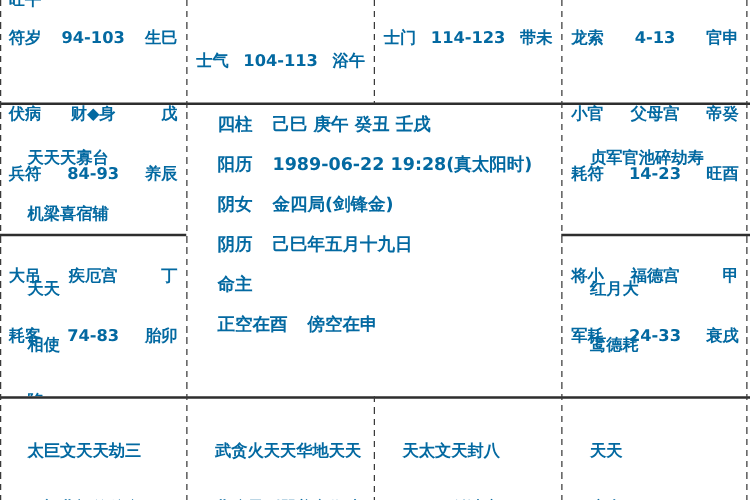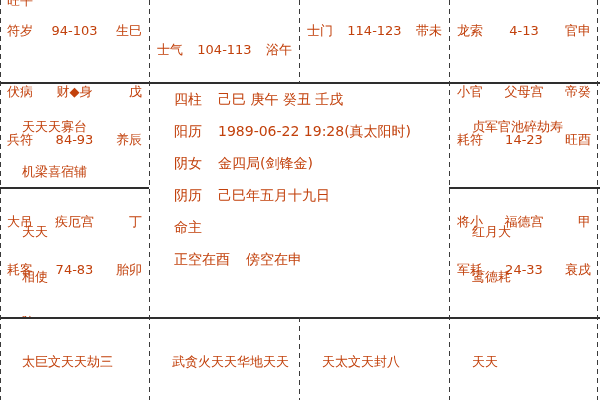--- a/index.html
+++ b/index.html
@@ -1,19 +1,19 @@
 <!DOCTYPE html>
 <html><head>
 <meta charset="utf-8">
 <style>
   html,body{margin:0;padding:0;background:#ffffff;}
   #stage{
     position:relative;width:600px;height:400px;overflow:hidden;
-    background:#ffffff;color:#c2410c;
-    font-family:"DejaVu Sans",sans-serif;font-weight:normal;
+    background:#ffffff;color:#0369a1;
+    font-family:"DejaVu Sans",sans-serif;font-weight:bold;
   }
   
   .hline{position:absolute;height:2px;background:#2e2e2e;}
   .vline{position:absolute;width:1px;
     background:repeating-linear-gradient(to bottom,#3a3a3a 0 5px,transparent 5px 9px);}
   
   .cell{position:absolute;overflow:hidden;}
   .stars{padding:5px 7px 0 22px;font-size:13px;line-height:15px;white-space:pre;}
   .clip-top{position:absolute;top:-6px;left:7px;font-size:13px;line-height:14px;white-space:pre;}
   .pfoot{position:absolute;left:7px;right:7px;bottom:7px;display:flex;

